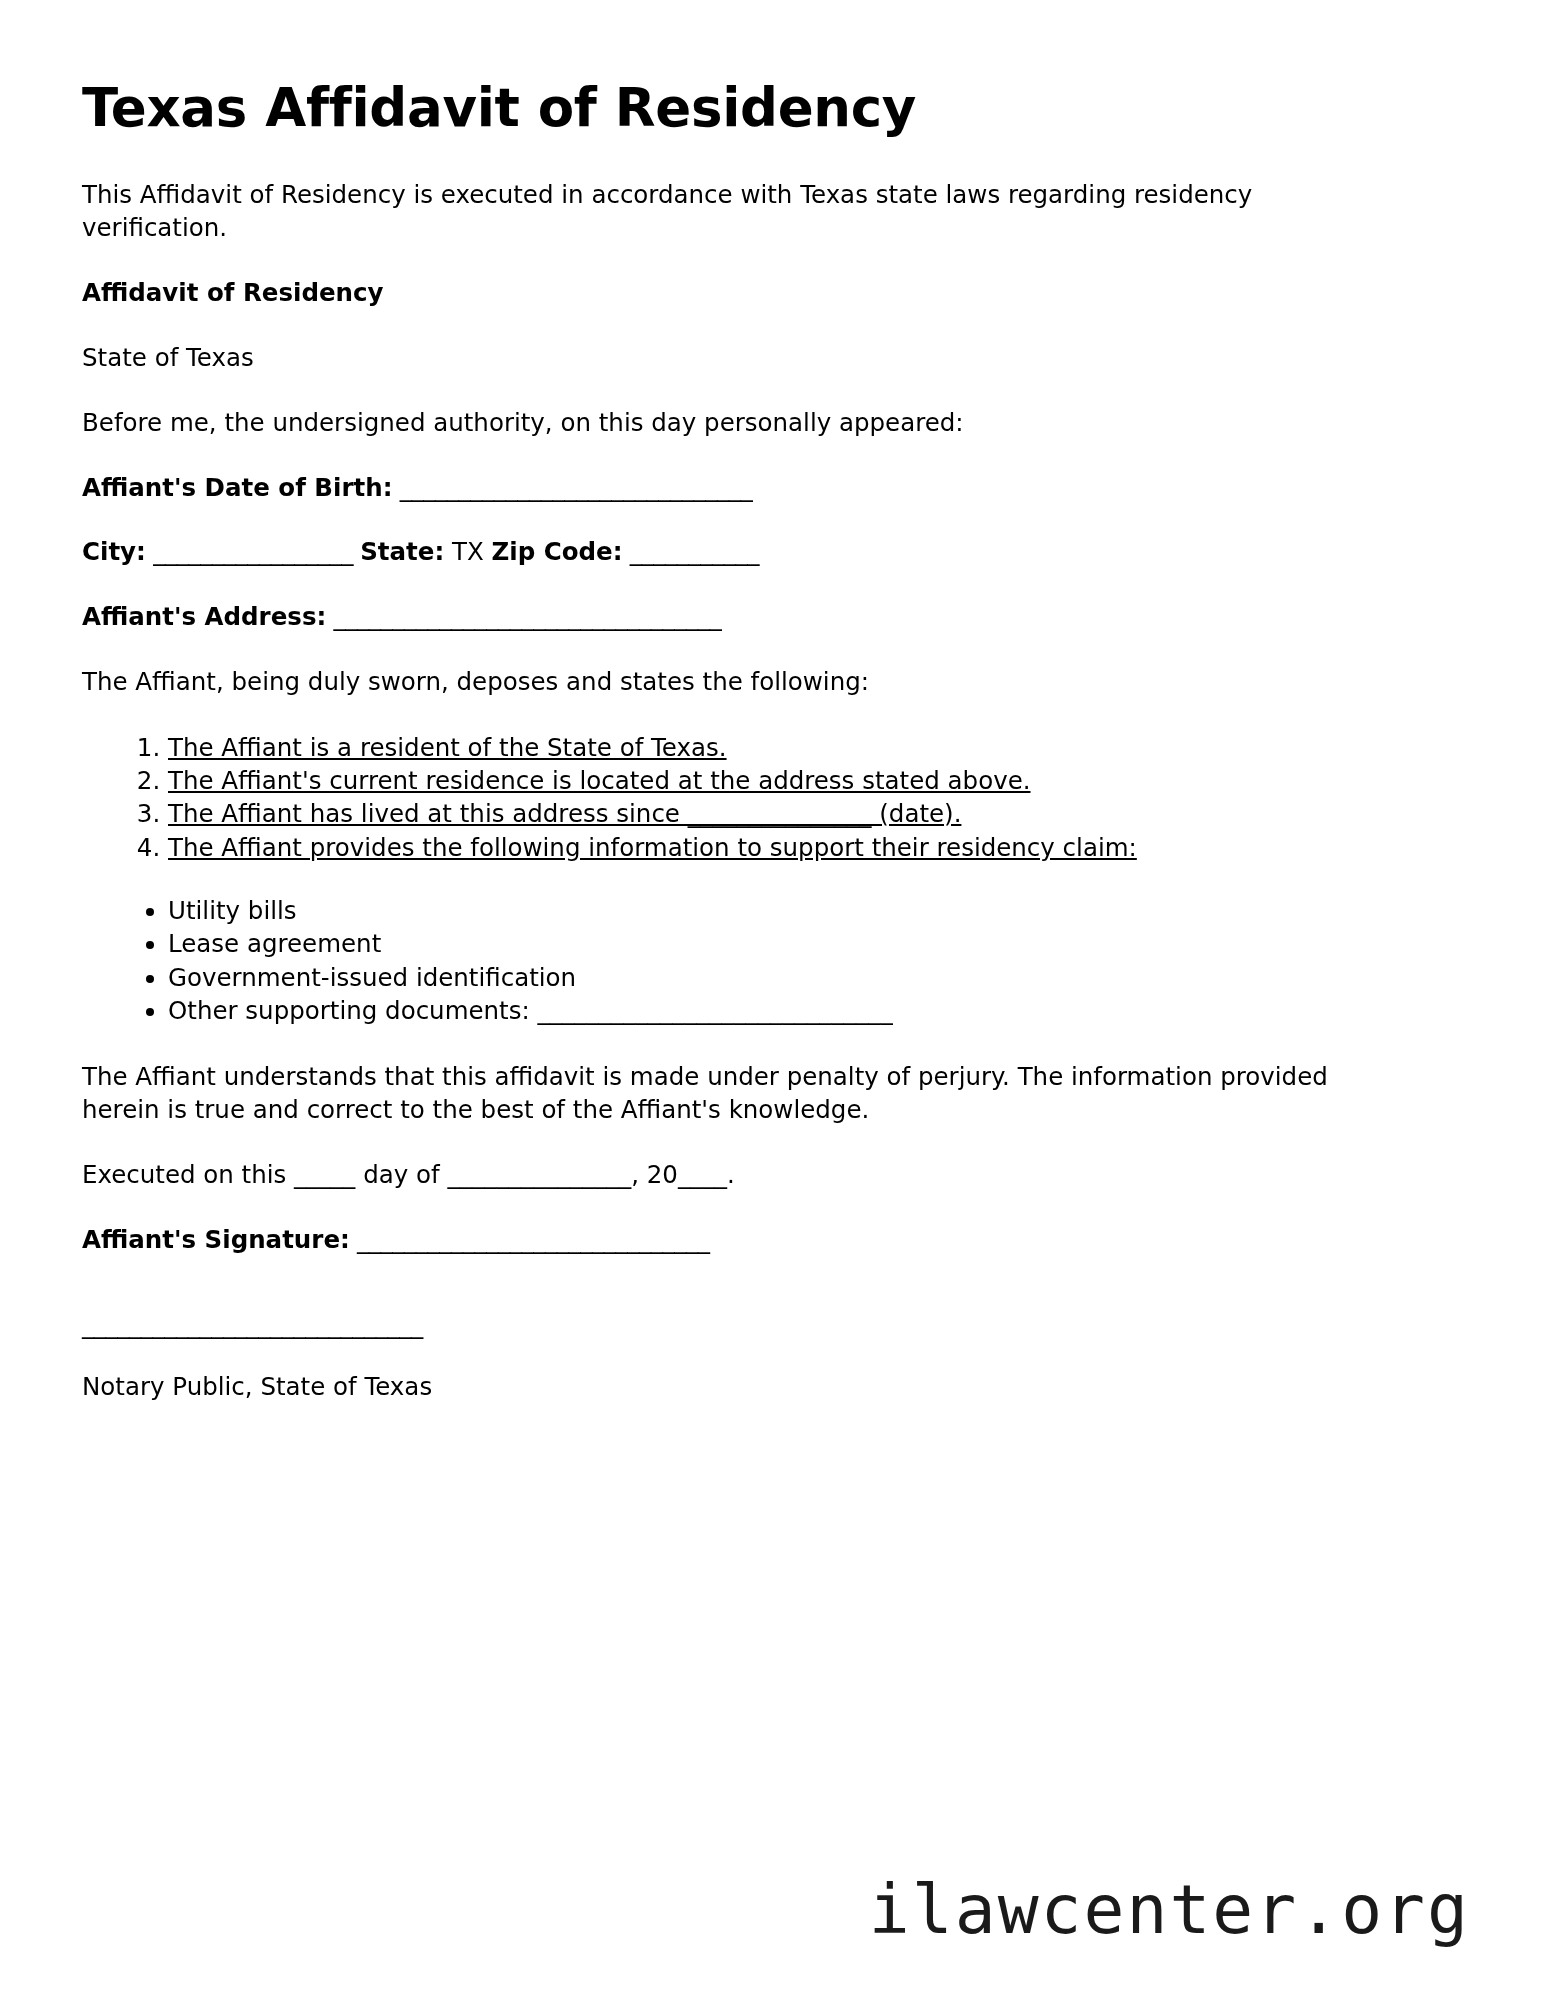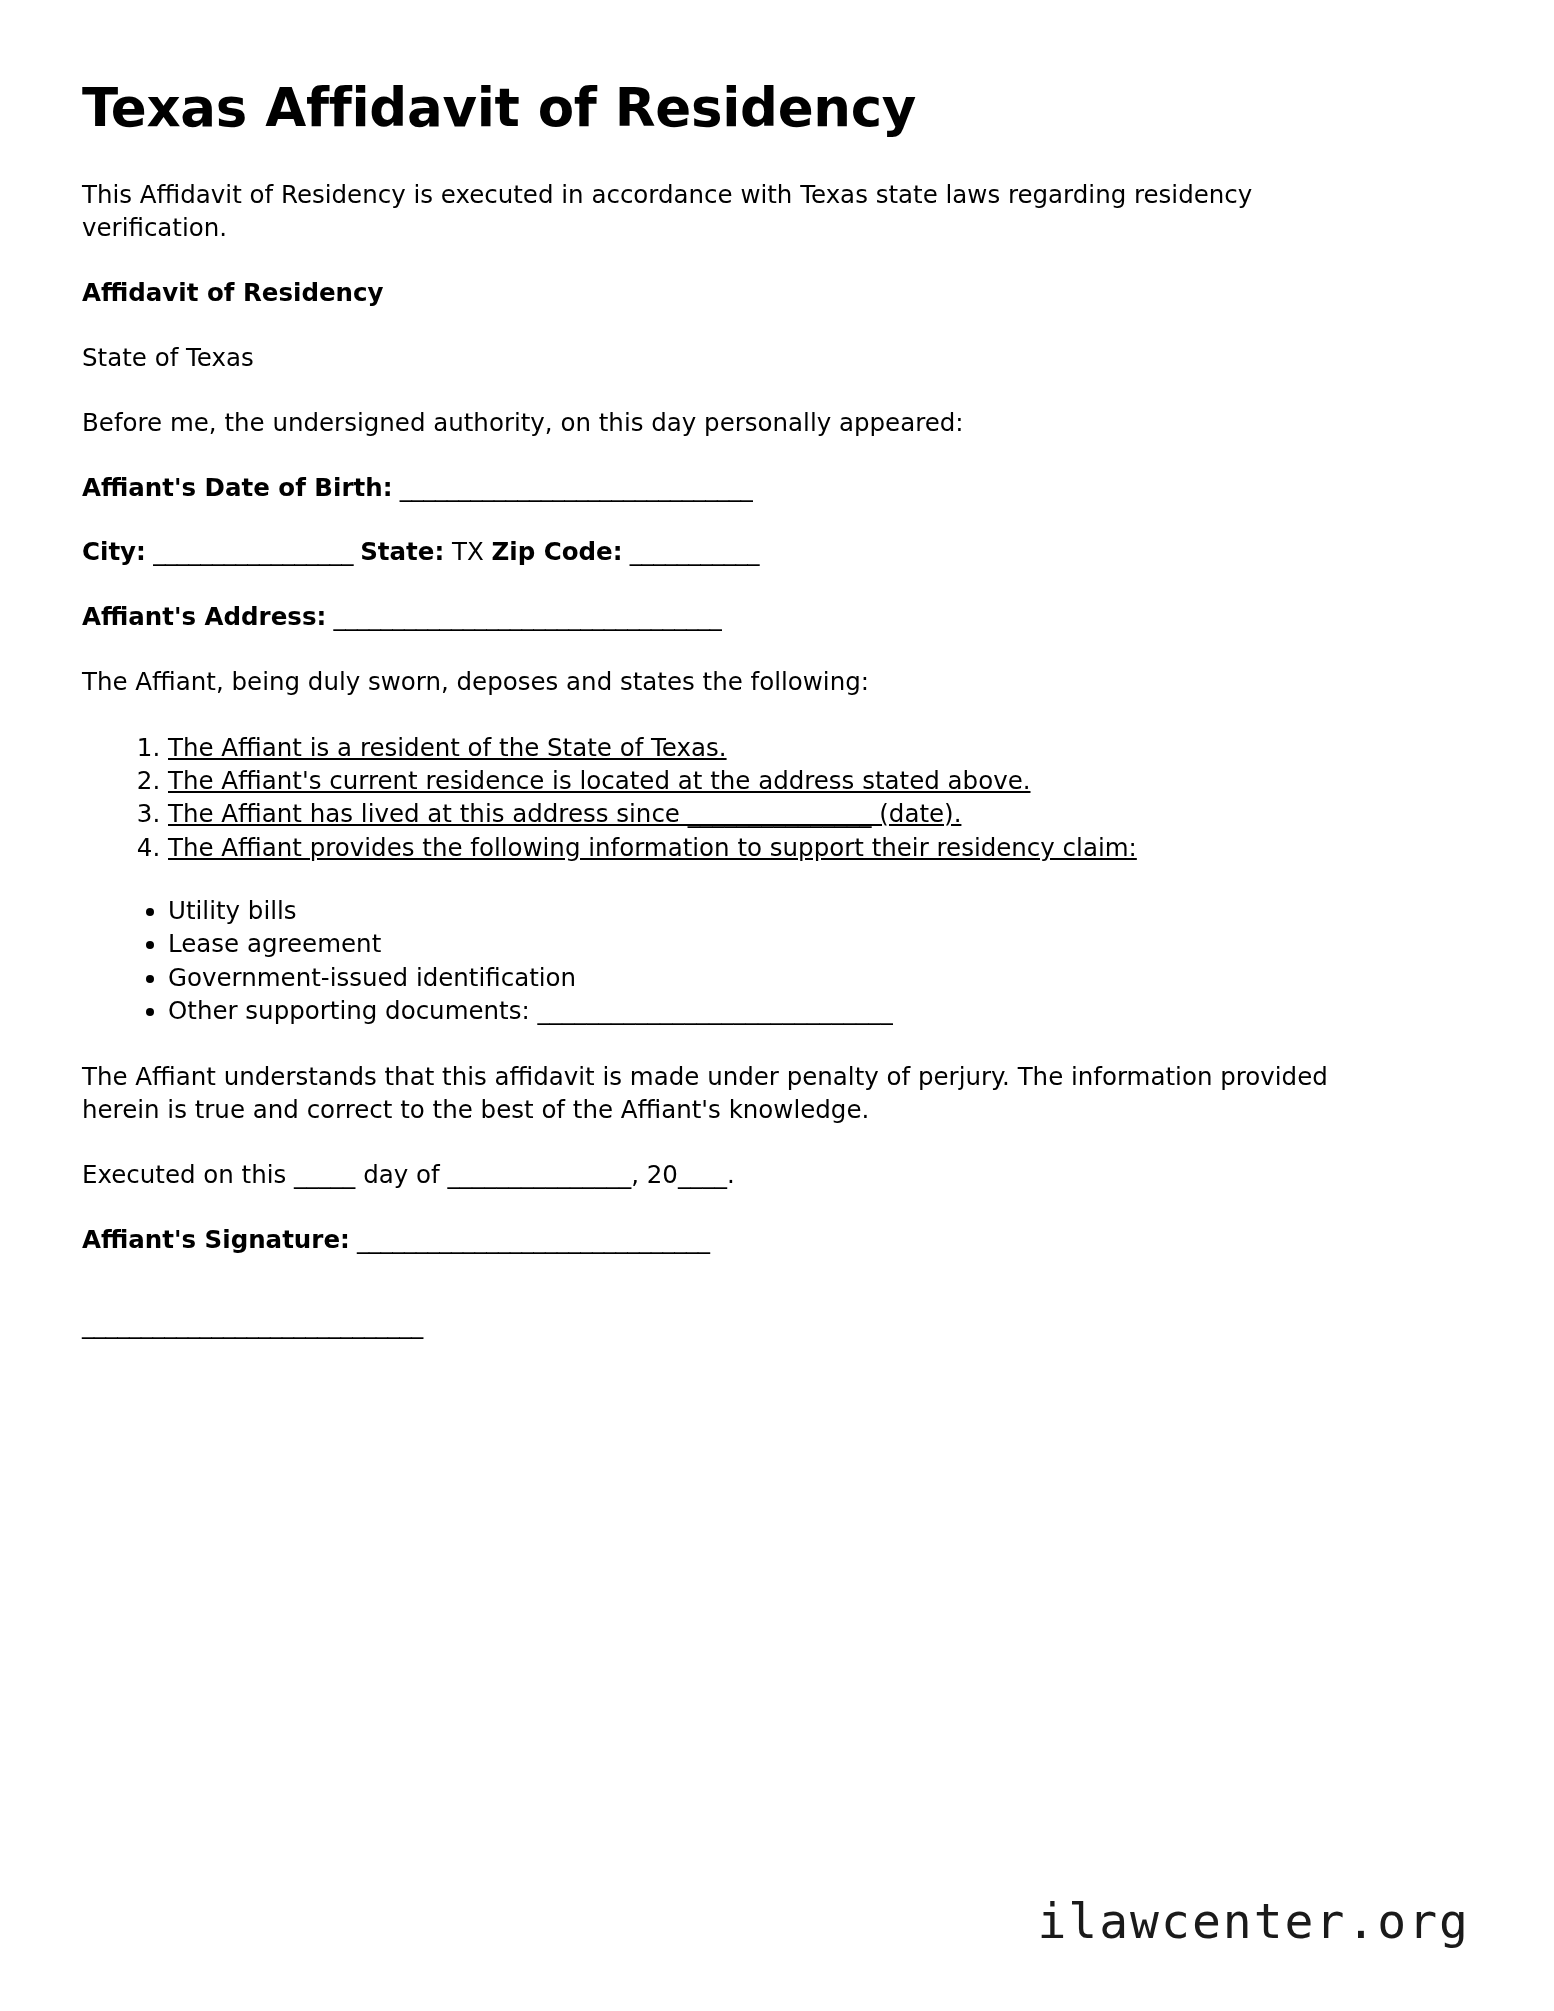--- a/index.html
+++ b/index.html
@@ -71,21 +71,21 @@
     font-size: 24.5px;
     line-height: 1.34;
     margin: 52px 0 30px 0;
     letter-spacing: -0.5px;
   }
   .watermark {
     position: absolute;
     right: 84px;
     bottom: 62px;
     font-family: "DejaVu Sans Mono", monospace;
-    font-size: 48px;
+    font-size: 68px;
     letter-spacing: 2px;
     color: #1a1a1a;
     white-space: nowrap;
   }
 </style>
 </head>
 <body>
 
 <div class="page">
 
@@ -124,17 +124,18 @@
   </ul>
 
   <p class="para">The Affiant understands that this affidavit is made under penalty of perjury. The information provided herein is true and correct to the best of the Affiant's knowledge.</p>
 
   <p class="para">Executed on this _____ day of _______________, 20____.</p>
 
   <p class="para"><span class="b">Affiant's Signature:</span><span class="blank"> ______________________________</span></p>
 
   <div class="sig-rule">_____________________________</div>
 
+  <p class="para">Notary Public, State of Texas</p>
 
 
 </div>
 
 <div class="watermark">ilawcenter.org</div>
 
 </body></html>

